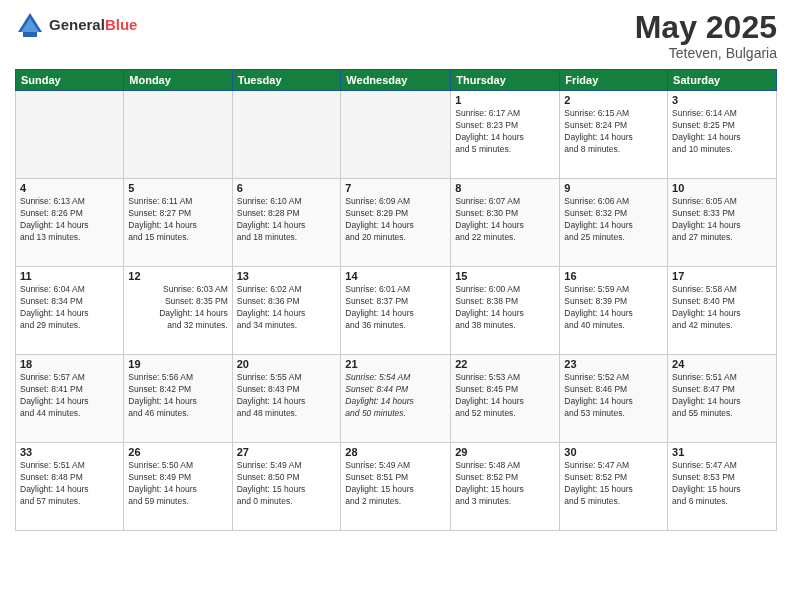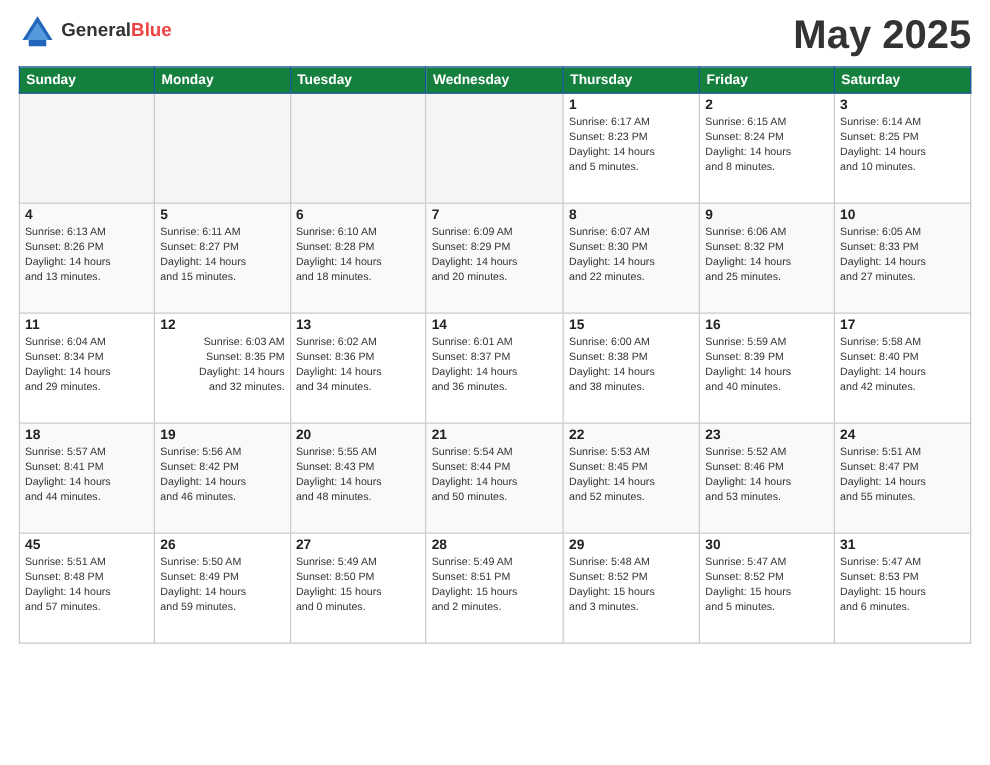--- a/index.html
+++ b/index.html
@@ -116,20 +116,21 @@
         <polygon points="15,8 24,22 6,22" fill="#5599dd"></polygon>
         <rect x="8" y="22" width="14" height="5" fill="#2266bb"></rect>
       </svg>
       <div class="logo-text">
         <span class="logo-general">General</span>
         <span class="logo-blue">Blue</span>
       </div>
     </div>
     <div class="title-block">
       <div class="title-month">May 2025</div>
+      <div class="title-location">Teteven, Bulgaria</div>
     </div>
   </div>
 
   <table class="calendar">
     <thead>
       <tr>
         <th>Sunday</th>
         <th>Monday</th>
         <th>Tuesday</th>
         <th>Wednesday</th>
@@ -285,21 +286,21 @@
           </td>
           <td>
             <span class="day-number">20</span>
             <div class="day-info" style="white-space: pre-line;">Sunrise: 5:55 AM
 Sunset: 8:43 PM
 Daylight: 14 hours
 and 48 minutes.</div>
           </td>
           <td>
             <span class="day-number">21</span>
-            <div class="day-info" style="white-space: pre-line;">Sunrise: 5:54 AM
+            <div class="day-info" style="white-space: pre-line; font-style: italic;">Sunrise: 5:54 AM
 Sunset: 8:44 PM
 Daylight: 14 hours
 and 50 minutes.</div>
           </td>
           <td>
             <span class="day-number">22</span>
             <div class="day-info" style="white-space: pre-line;">Sunrise: 5:53 AM
 Sunset: 8:45 PM
 Daylight: 14 hours
 and 52 minutes.</div>
@@ -314,21 +315,21 @@
           <td>
             <span class="day-number">24</span>
             <div class="day-info" style="white-space: pre-line;">Sunrise: 5:51 AM
 Sunset: 8:47 PM
 Daylight: 14 hours
 and 55 minutes.</div>
           </td>
         </tr>
         <tr>
           <td>
-            <span class="day-number">45</span>
+            <span class="day-number">33</span>
             <div class="day-info" style="white-space: pre-line;">Sunrise: 5:51 AM
 Sunset: 8:48 PM
 Daylight: 14 hours
 and 57 minutes.</div>
           </td>
           <td>
             <span class="day-number">26</span>
             <div class="day-info" style="white-space: pre-line;">Sunrise: 5:50 AM
 Sunset: 8:49 PM
 Daylight: 14 hours

